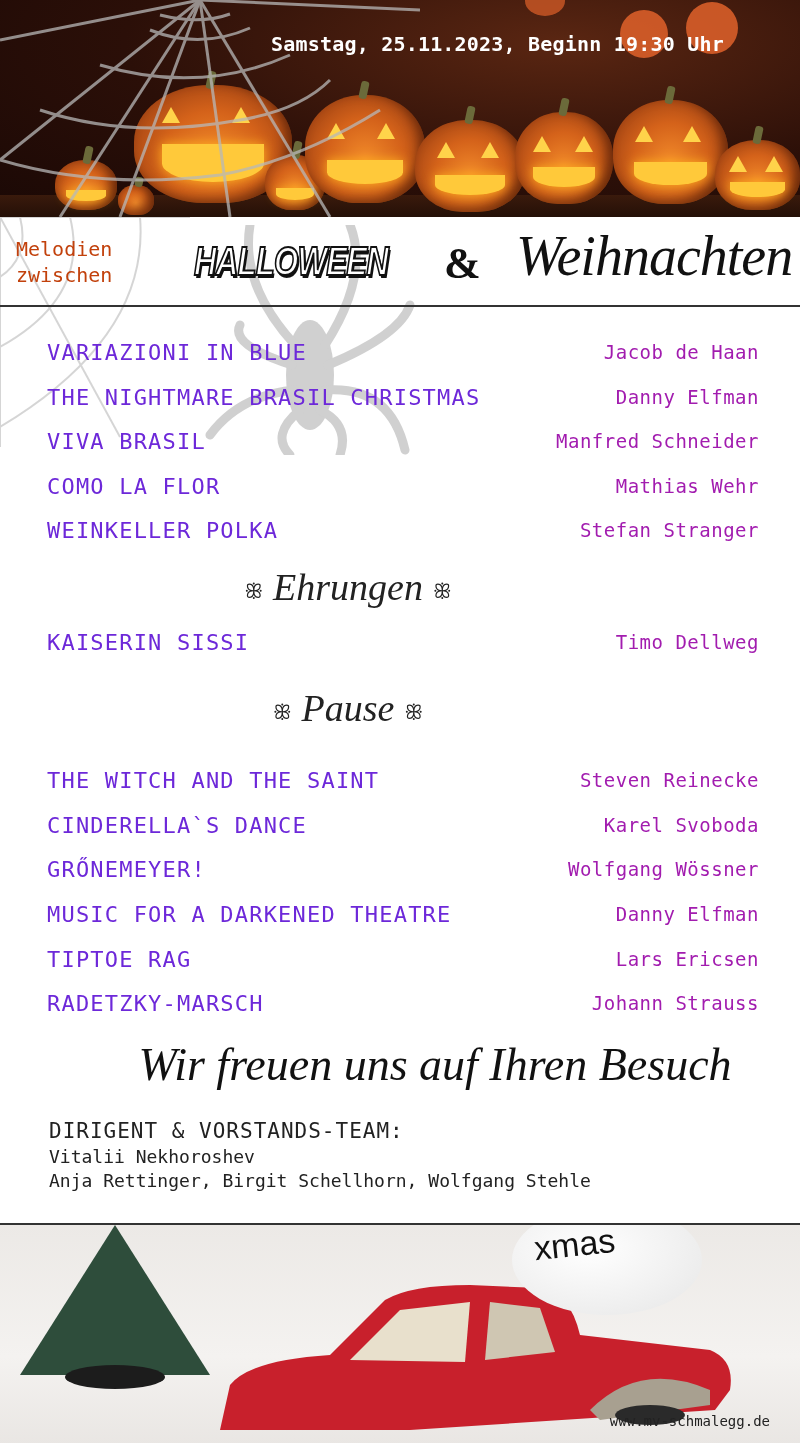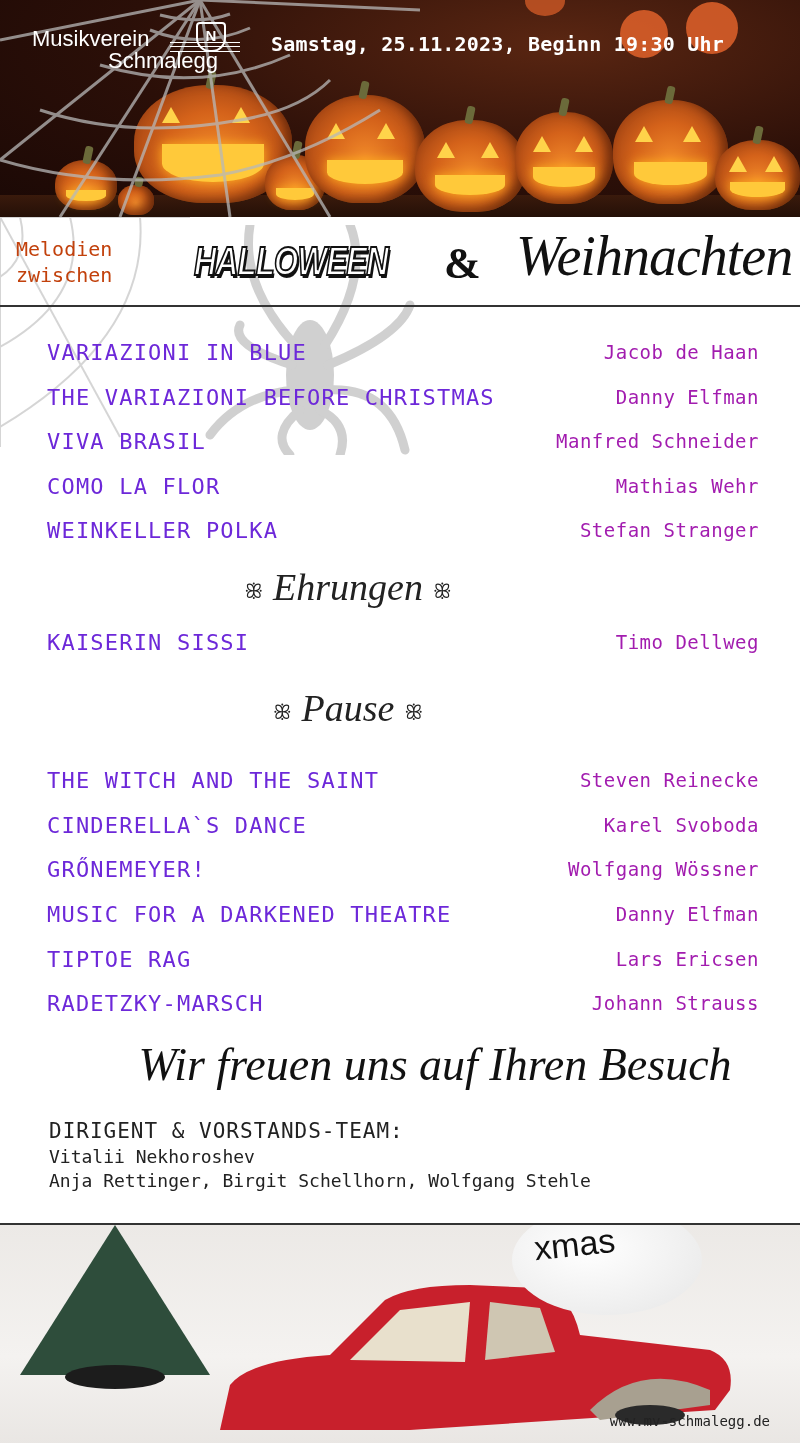--- a/index.html
+++ b/index.html
@@ -110,26 +110,20 @@
         <path d="M200 0 L330 217"></path>
         <path d="M200 0 L60 217"></path>
       <path d="M150 30 Q200 50 250 28"></path>
         <path d="M100 65 Q200 95 290 55"></path>
         <path d="M40 110 Q130 140 240 120 Q300 110 330 80"></path>
         <path d="M0 160 Q100 190 220 175 Q300 160 380 110"></path>
         <path d="M160 15 Q200 25 230 14"></path>
     </g>
   </svg>
 
-  <div class="logo">
-    <div class="l1">Musikverein</div>
-    <div class="l2">Schmalegg</div>
-    <div class="lines"></div>
-    <div class="badge">N</div>
-  </div>
   <div class="event">
     <div>Samstag, 25.11.2023, Beginn 19:30 Uhr</div>
   </div>
 </div>
 
 <svg class="cornerweb" width="200" height="230" viewBox="0 0 200 230">
   <g fill="none" stroke="#777" stroke-width="2">
     <path d="M0 0 L190 0"></path>
       <path d="M0 0 L120 220"></path>
       <path d="M0 0 L0 230"></path>
@@ -161,21 +155,21 @@
 </div>
 <div class="halloween">HALLOWEEN</div>
 <div class="amp">&amp;</div>
 <div class="weihn">Weihnachten</div>
 
 <div class="row" style="top:337px;">
     <span class="title">VARIAZIONI IN BLUE</span>
     <span class="comp">Jacob de Haan</span>
   </div>
 <div class="row" style="top:382px;">
-    <span class="title">THE VARIAZIONI BEFORE CHRISTMAS</span>
+    <span class="title">THE NIGHTMARE BRASIL CHRISTMAS</span>
     <span class="comp">Danny Elfman</span>
   </div>
 <div class="row" style="top:426px;">
     <span class="title">VIVA BRASIL</span>
     <span class="comp">Manfred Schneider</span>
   </div>
 <div class="row" style="top:471px;">
     <span class="title">COMO LA FLOR</span>
     <span class="comp">Mathias Wehr</span>
   </div>

